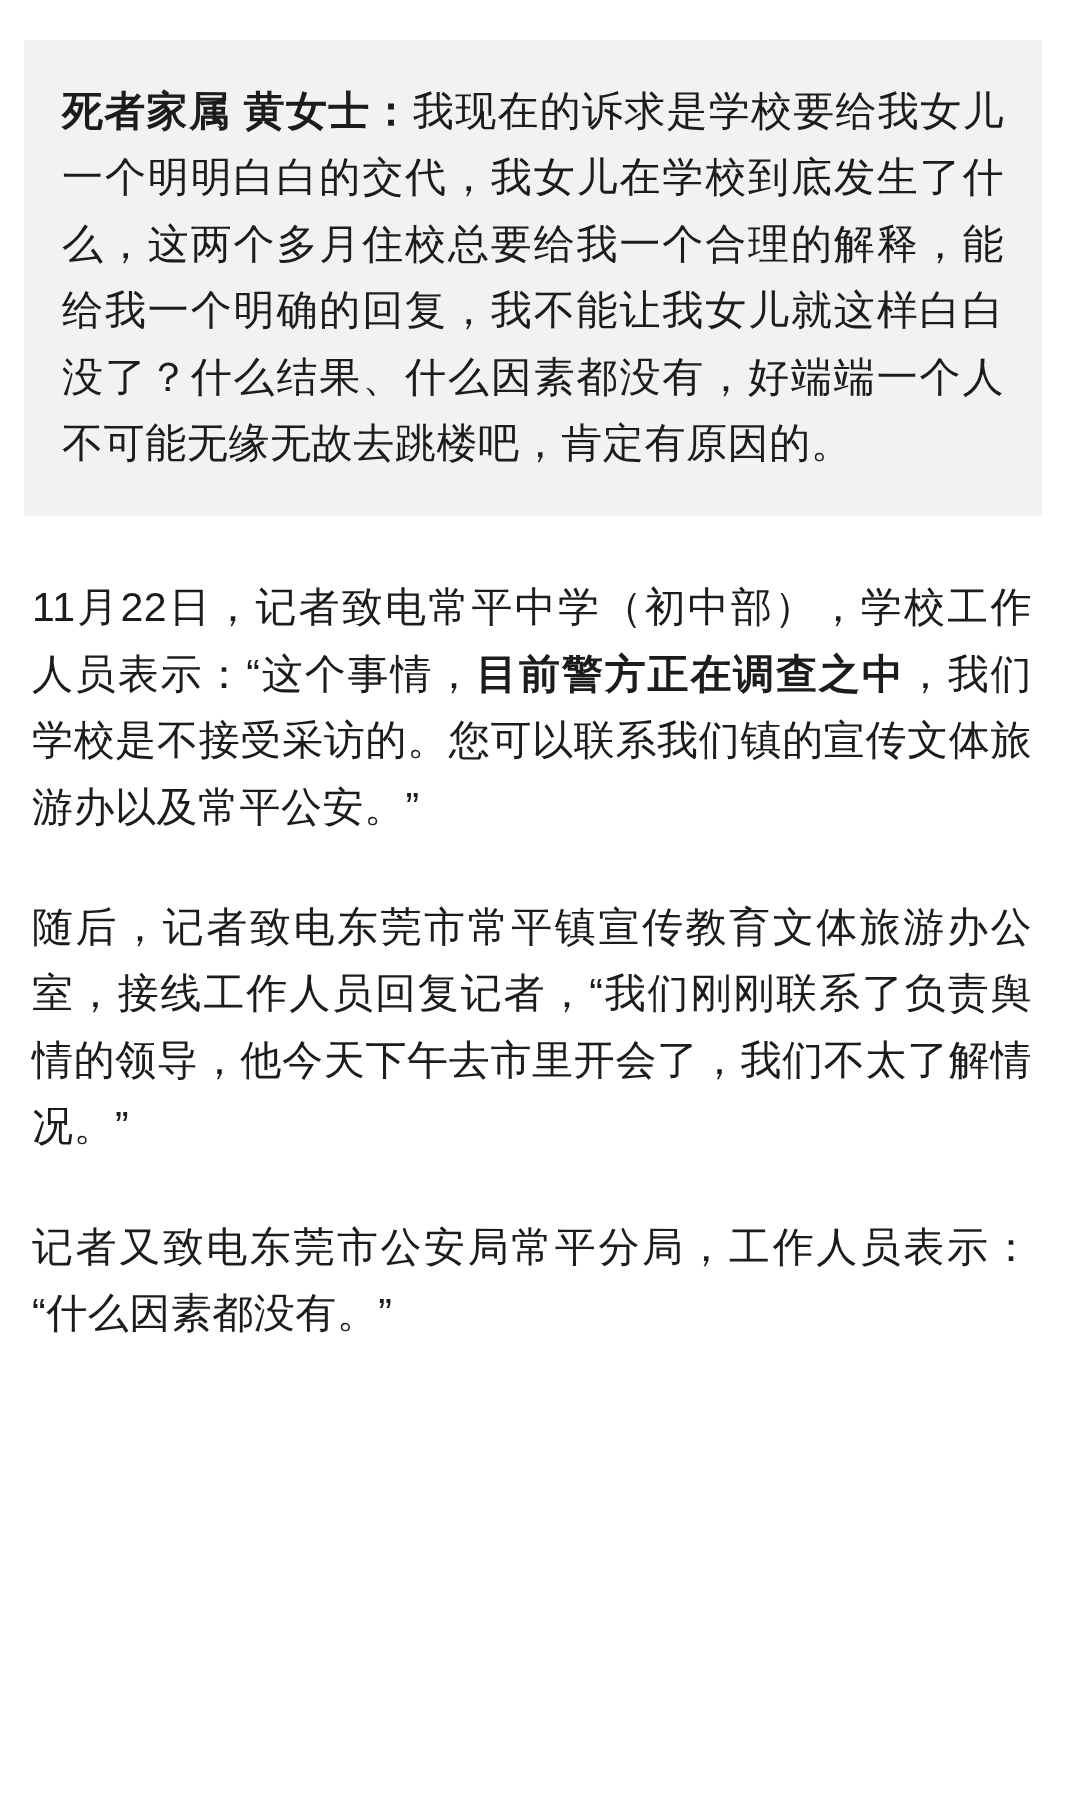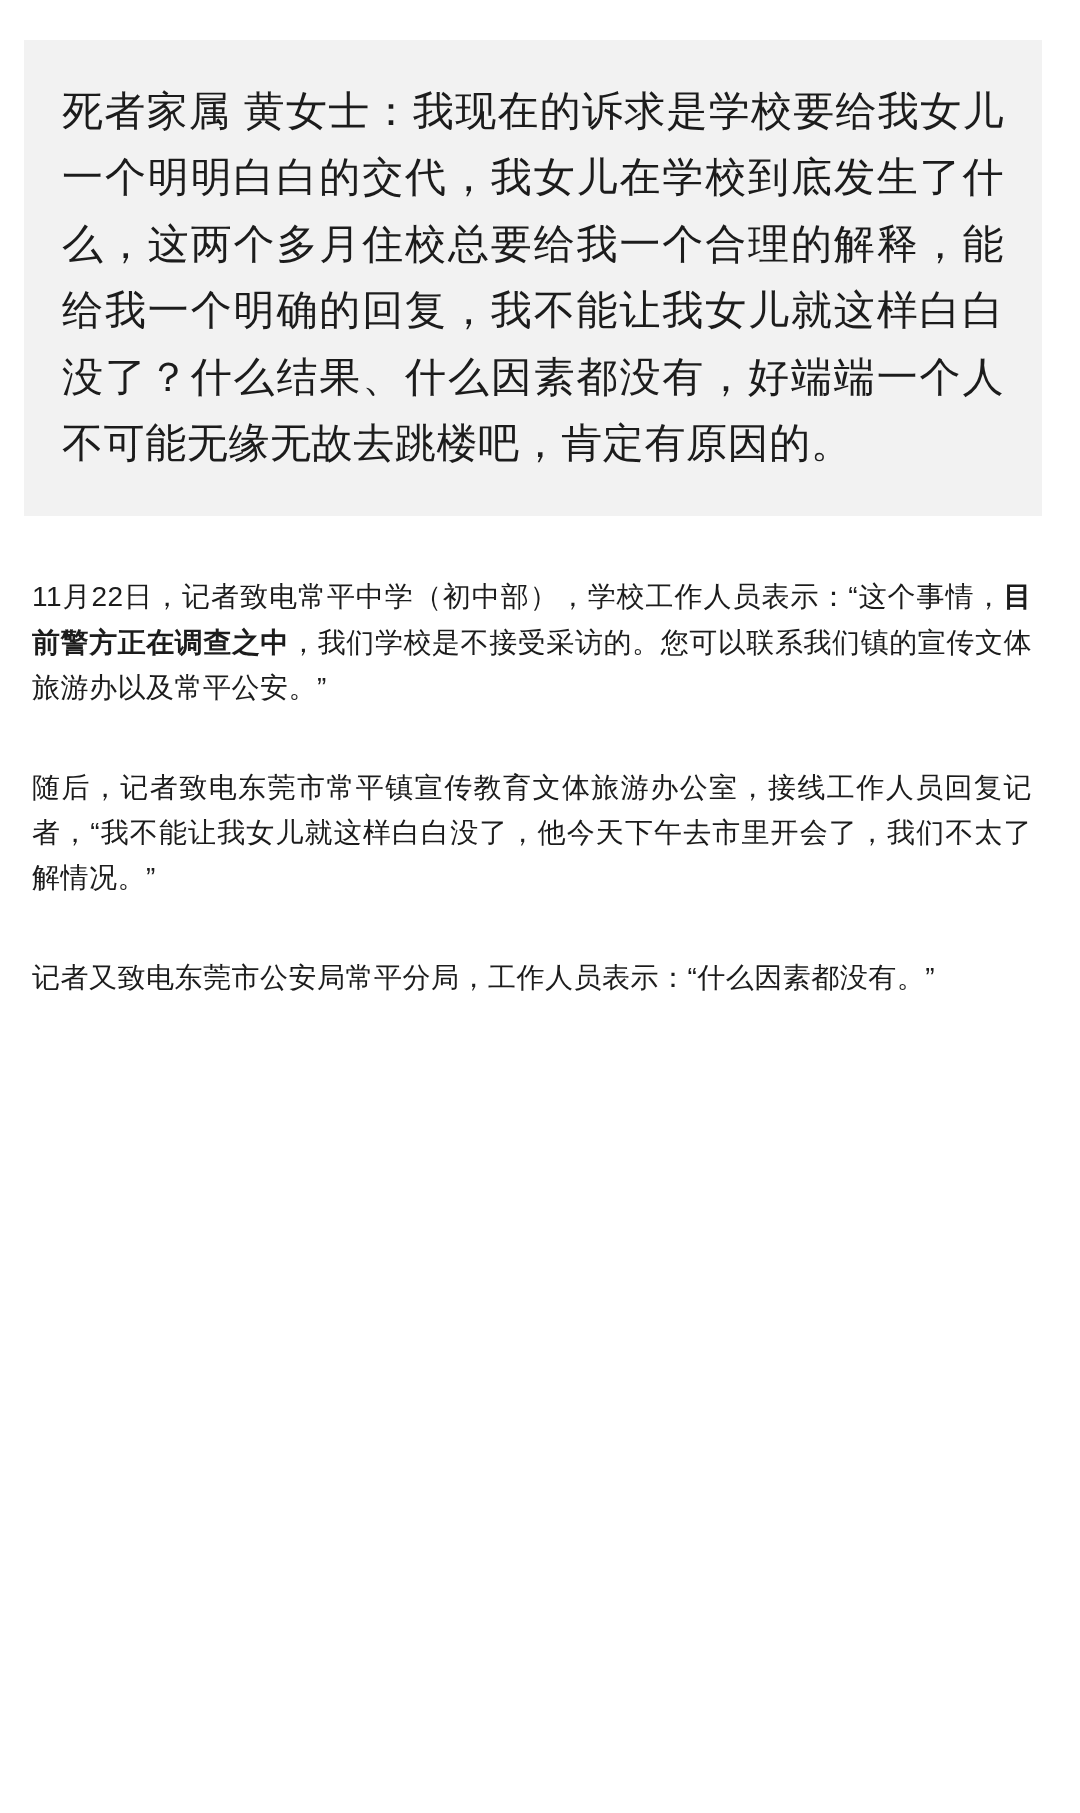--- a/index.html
+++ b/index.html
@@ -31,24 +31,24 @@
   .quote-text {
     font-size: 41px;
     line-height: 1.62;
     letter-spacing: 0.6px;
     color: #1c1c1c;
     margin: 0;
     text-align: justify;
     text-justify: inter-ideograph;
   }
   .quote-text .speaker {
-    font-weight: normal;
+    font-weight: bold;
   }
   .para {
-    font-size: 28px;
+    font-size: 41px;
     line-height: 1.62;
     letter-spacing: 0.5px;
     color: #1c1c1c;
     margin: 0 0 54px 0;
     padding: 0 10px 0 8px;
     text-align: justify;
     text-justify: inter-ideograph;
   }
   .para:last-child {
     margin-bottom: 0;
@@ -60,16 +60,16 @@
 </head>
 <body>
 
 <div class="page">
 
   <blockquote class="quote-block">
     <p class="quote-text"><span class="speaker">死者家属  黄女士：</span><span>我现在的诉求是学校要给我女儿一个明明白白的交代，我女儿在学校到底发生了什么，这两个多月住校总要给我一个合理的解释，能给我一个明确的回复，我不能让我女儿就这样白白没了？什么结果、什么因素都没有，好端端一个人不可能无缘无故去跳楼吧，肯定有原因的。</span></p>
   </blockquote>
 
   <p class="para" id="p1"><span>11月22日，记者致电常平中学（初中部），学校工作人员表示：“这个事情，</span><span class="bold">目前警方正在调查之中</span><span>，我们学校是不接受采访的。您可以联系我们镇的宣传文体旅游办以及常平公安。”</span></p>
-  <p class="para" id="p2"><span>随后，记者致电东莞市常平镇宣传教育文体旅游办公室，接线工作人员回复记者，“我不能让我女儿就这样白白没了，他今天下午去市里开会了，我们不太了解情况。”</span></p>
+  <p class="para" id="p2"><span>随后，记者致电东莞市常平镇宣传教育文体旅游办公室，接线工作人员回复记者，“我们刚刚联系了负责舆情的领导，他今天下午去市里开会了，我们不太了解情况。”</span></p>
   <p class="para" id="p3"><span>记者又致电东莞市公安局常平分局，工作人员表示：“什么因素都没有。”</span></p>
 
 </div>
 
 </body></html>

